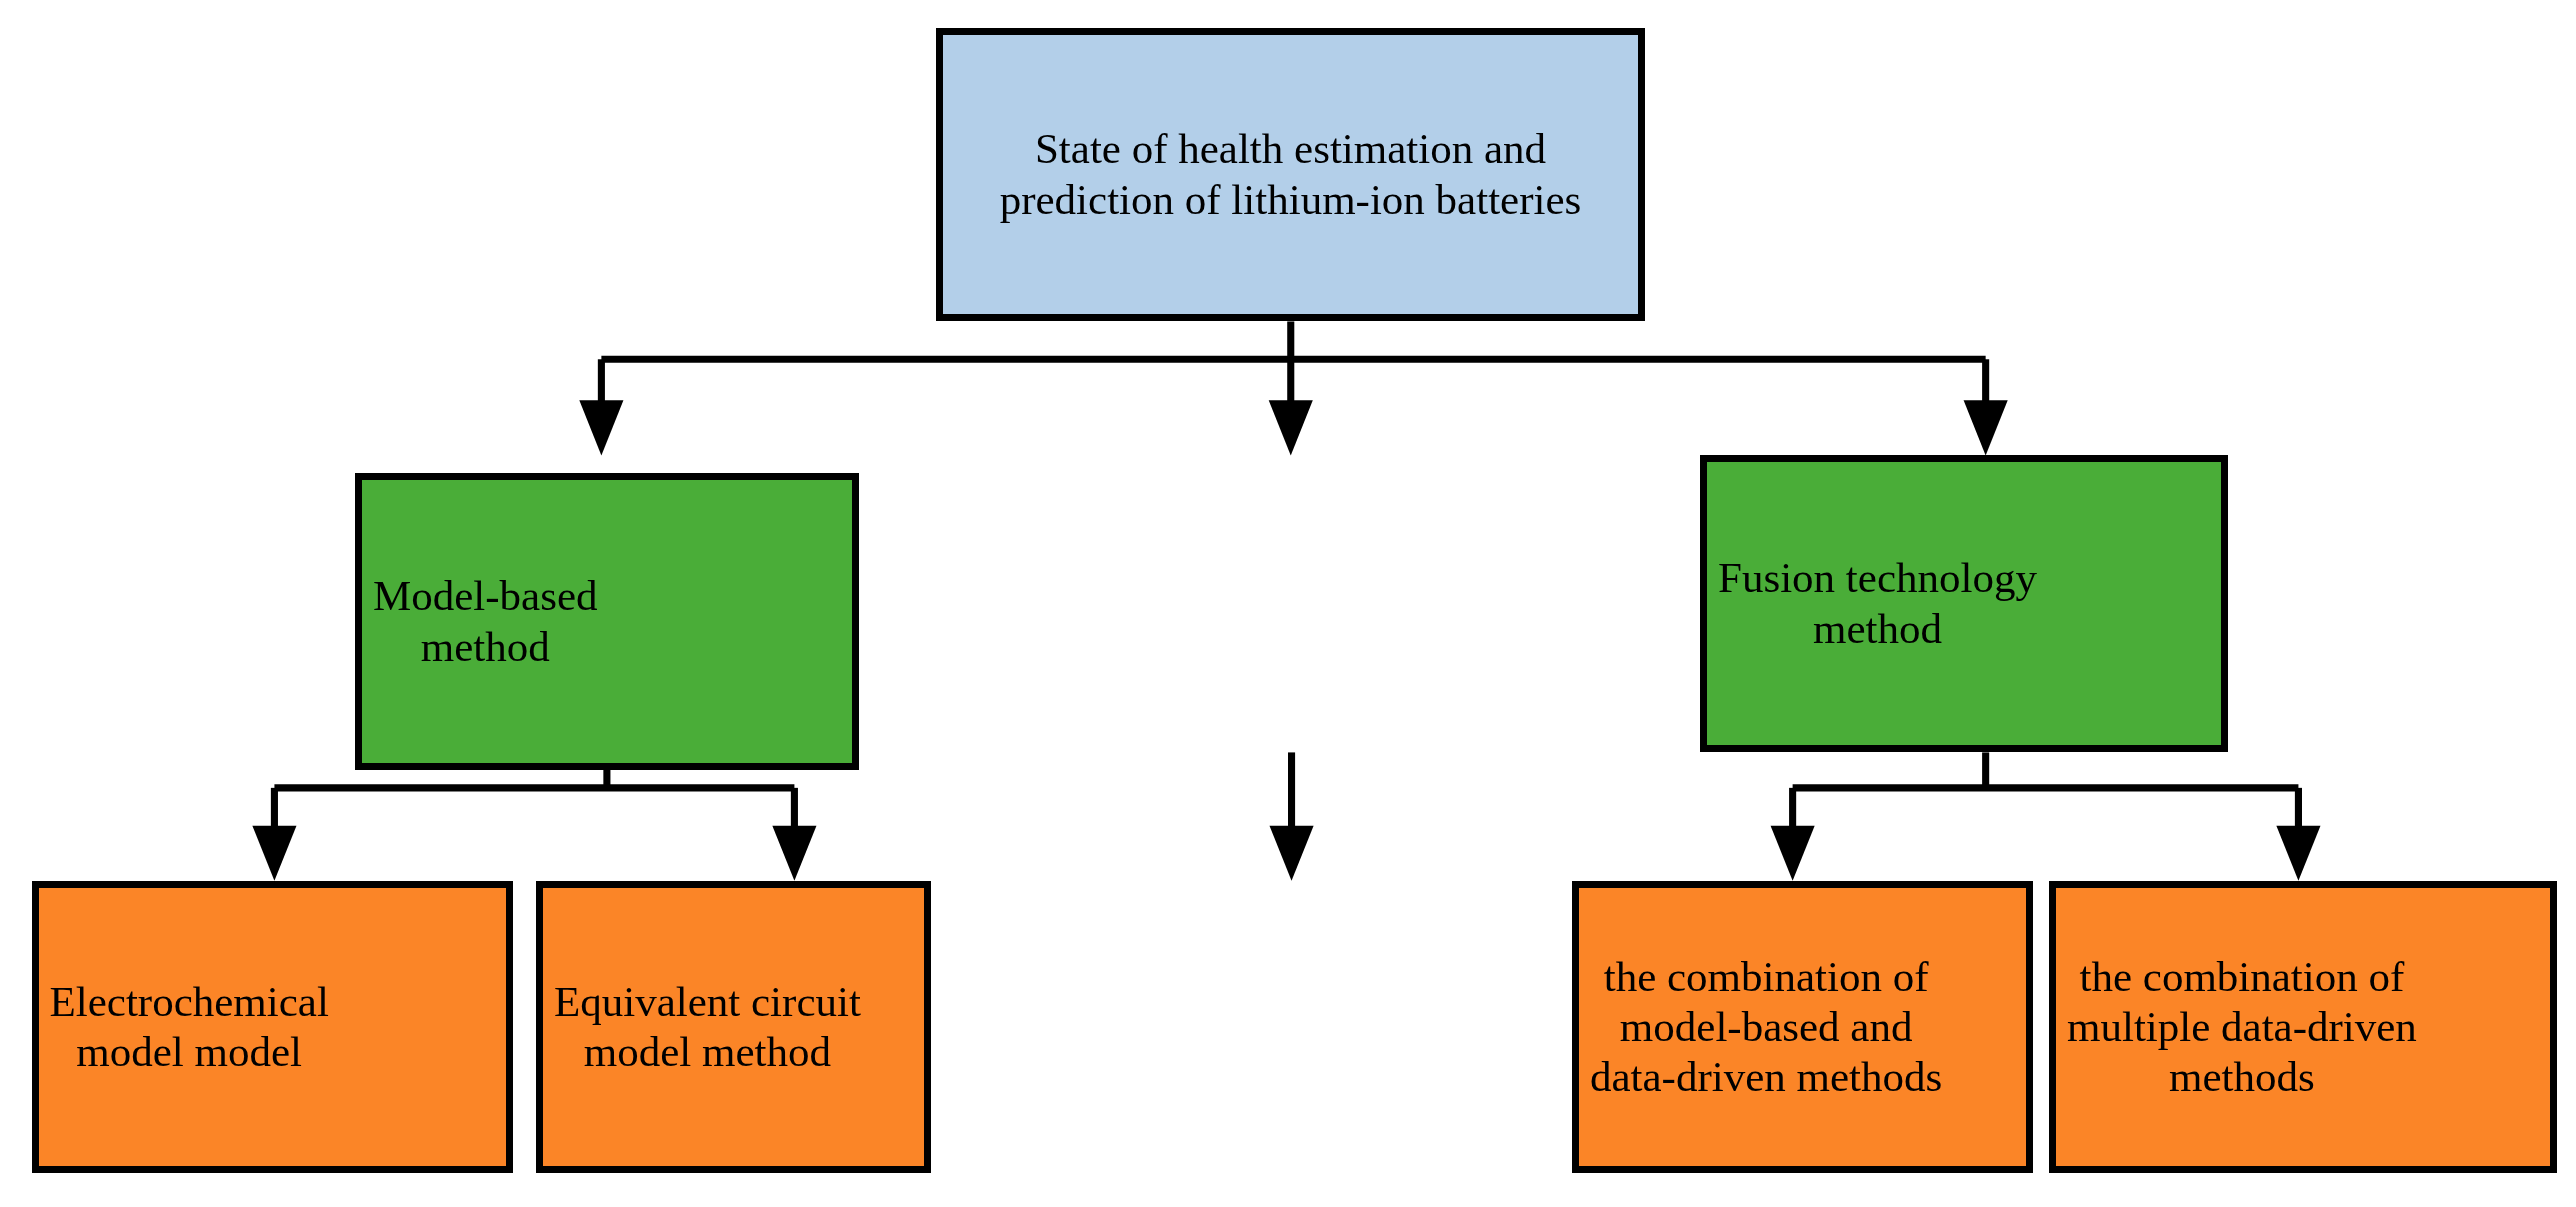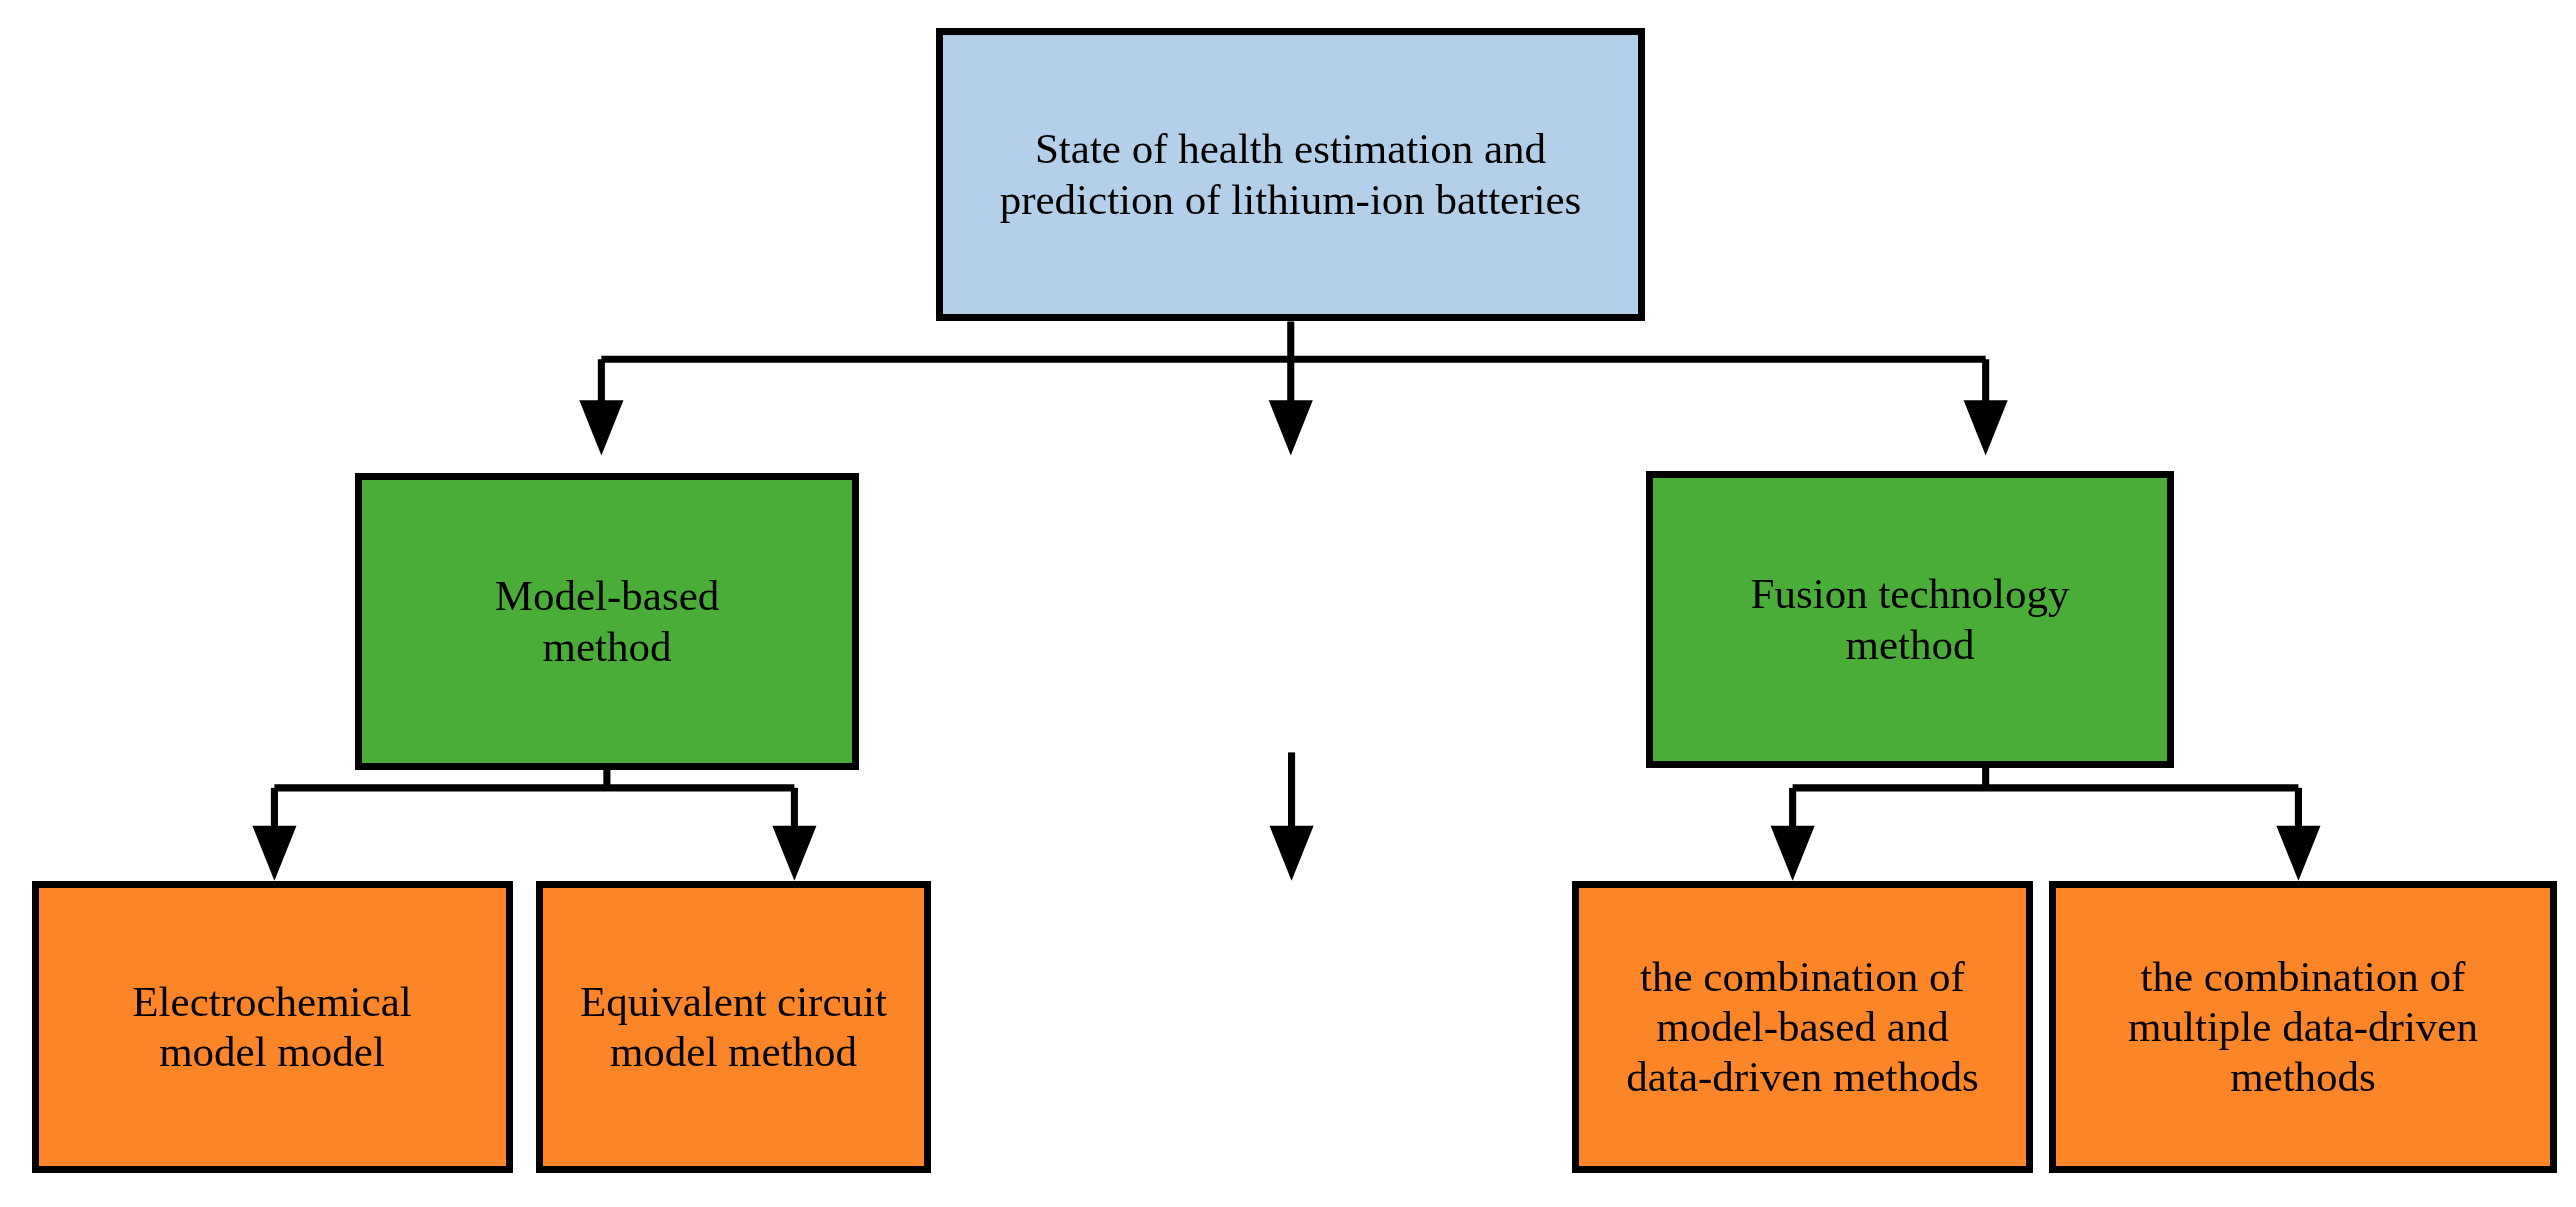--- a/index.html
+++ b/index.html
@@ -16,21 +16,20 @@
     height: 1207px;
     background: #ffffff;
     overflow: hidden;
   }
   .node {
     position: absolute;
     box-sizing: border-box;
     border: 7px solid #000000;
     display: flex;
     align-items: center;
-    justify-content: center;
     text-align: center;
     color: #000000;
     line-height: 1.17;
     padding: 3.2px 11px;
   }
   .node-root {
     background: #b3cfe9;
     font-size: 43px;
   }
   .node-level2 {
@@ -102,21 +101,21 @@
   <div class="node node-root" style="left:936px; top:28px; width:709px; height:293px;">
     <span class="label">State of health estimation and prediction of lithium-ion batteries</span>
   </div>
 
   <div class="node node-level2" style="left:355px; top:455px; width:504px; height:297px;margin-top:18px;">
     <span class="label">Model-based
 method</span>
   </div>
 
 
-  <div class="node node-level2" style="left:1646px; top:455px; width:528px; height:297px;margin-top:16px;">
+  <div class="node node-level2" style="left:1700px; top:455px; width:528px; height:297px;">
     <span class="label">Fusion technology
 method</span>
   </div>
 
   <div class="node node-level3" style="left:31.5px; top:881px; width:481px; height:292px;">
     <span class="label">Electrochemical
 model model</span>
   </div>
 
   <div class="node node-level3" style="left:536px; top:881px; width:395px; height:292px;">

